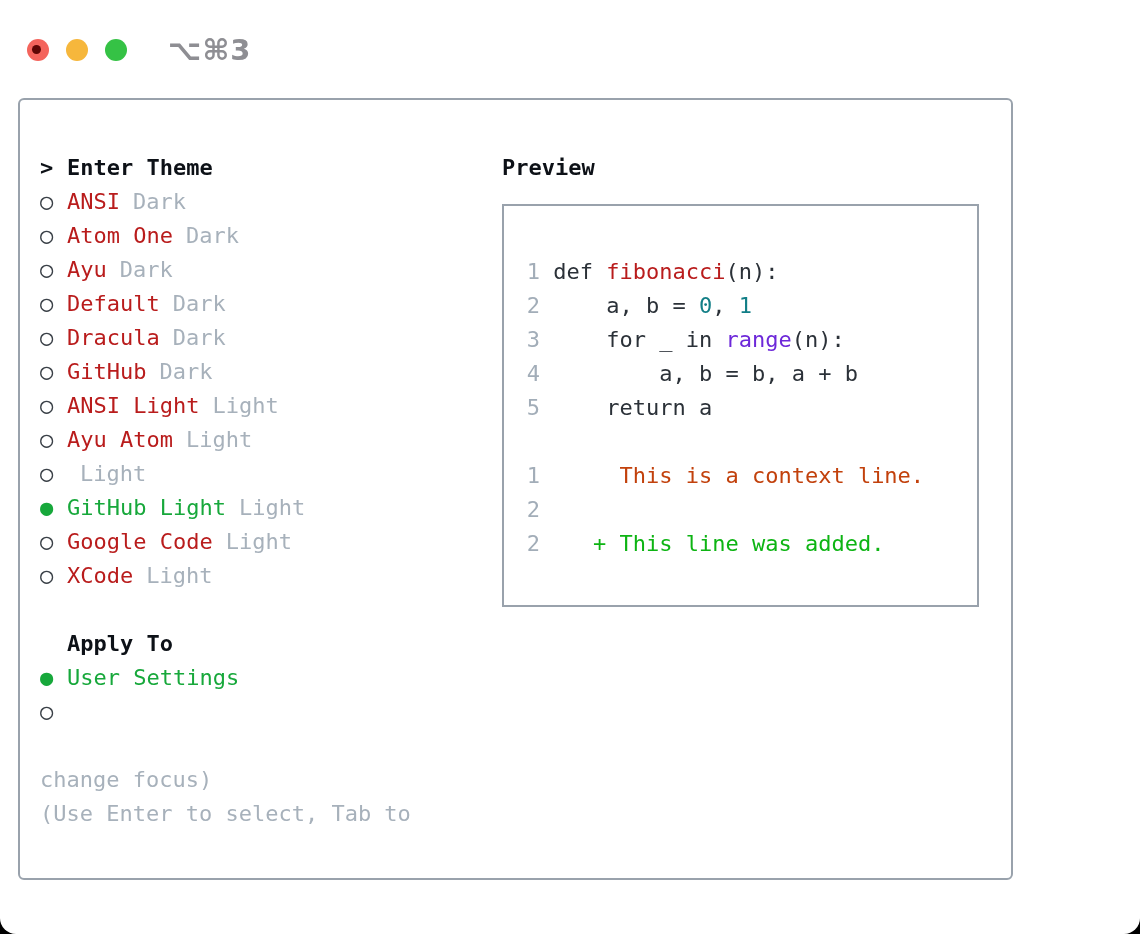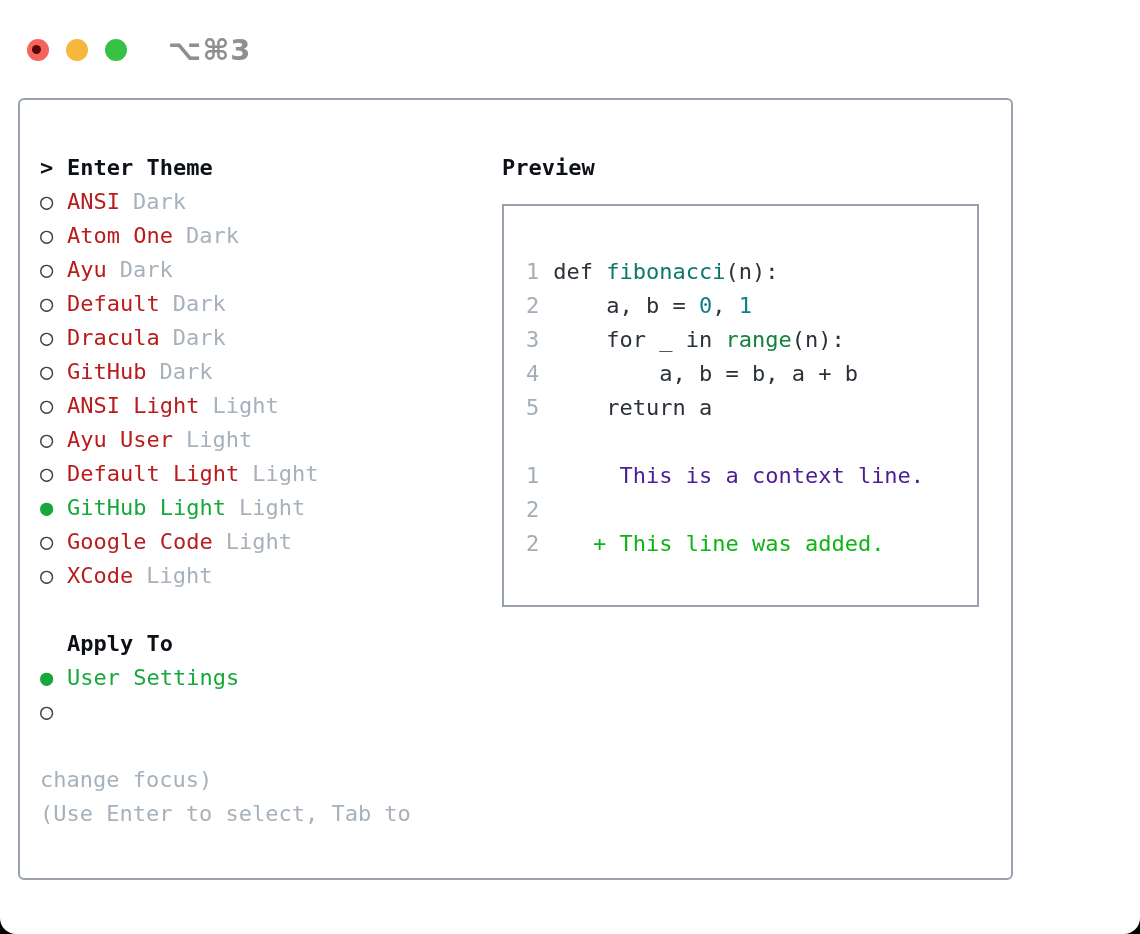--- a/index.html
+++ b/index.html
@@ -26,43 +26,43 @@
     margin-left:24px; font-family:"DejaVu Sans","Liberation Sans",sans-serif;
     font-weight:bold; font-size:29px; color:#8e8e93; letter-spacing:1px;
   }
   
   .panel {
     position:absolute; left:18px; top:98px; width:995px; height:782px;
     border:2px solid #99a2ac; border-radius:6px; background:#fff;
     display:flex; padding:50px 28px 0 20px; font-size:22px; color:#2b3138;
   }
   .col-left { width:462px; flex:none; }
-  .col-right { flex:none; }
+  .col-right { flex:none;text-align:right; }
   .row { display:flex; align-items:center; height:34px; }
   .marker { width:27px; flex:none; color:#3a4047; }
   .hdr .marker, .hdr .name { color:#0d1117; font-weight:bold; }
   .name { white-space:pre; color:#b91c1c; }
   .variant { white-space:pre; margin-left:13px; color:#a7b1bb; }
   .selected .marker, .selected .name { color:#17a83b; }
   .section-gap { height:34px; }
   .hint-line { height:34px; display:flex; align-items:center; white-space:pre; color:#a7b1bb; }
   
   .preview-title { height:34px; display:flex; align-items:center; font-weight:bold; color:#0d1117; }
   .preview-box {
     margin-top:20px; width:477px; height:403px;
     border:2px solid #99a2ac; background:#fff;
     padding:48px 10px 0 22px; overflow:hidden;
   }
   .code-line { display:flex; align-items:center; height:34px; white-space:pre; }
   .lnum { width:14px; flex:none; color:#a2adb8; }
   .seg-plain   { color:#2b3138; }
-  .seg-func    { color:#0f766e; }
+  .seg-func    { color:#b91c1c; }
   .seg-num     { color:#117e86; }
-  .seg-builtin { color:#15803d; }
-  .seg-context { color:#4c1d95; }
+  .seg-builtin { color:#6d28d9; }
+  .seg-context { color:#c2410c; }
   .seg-del     { color:#c43a20; }
   .seg-add     { color:#0db413; }
 </style>
 </head>
 <body>
 
 <div class="window">
 
   <div class="titlebar">
     <span class="dot dot-red">
@@ -112,26 +112,25 @@
         <span class="name">GitHub</span>
         <span class="variant">Dark</span>
       </div>
       <div class="row">
         <span class="marker">○</span>
         <span class="name">ANSI Light</span>
         <span class="variant">Light</span>
       </div>
       <div class="row">
         <span class="marker">○</span>
-        <span class="name">Ayu User</span>
+        <span class="name">Ayu Atom</span>
         <span class="variant">Light</span>
       </div>
       <div class="row">
         <span class="marker">○</span>
-        <span class="name">Default Light</span>
         <span class="variant">Light</span>
       </div>
       <div class="row selected">
         <span class="marker">●</span>
         <span class="name">GitHub Light</span>
         <span class="variant">Light</span>
       </div>
       <div class="row">
         <span class="marker">○</span>
         <span class="name">Google Code</span>

